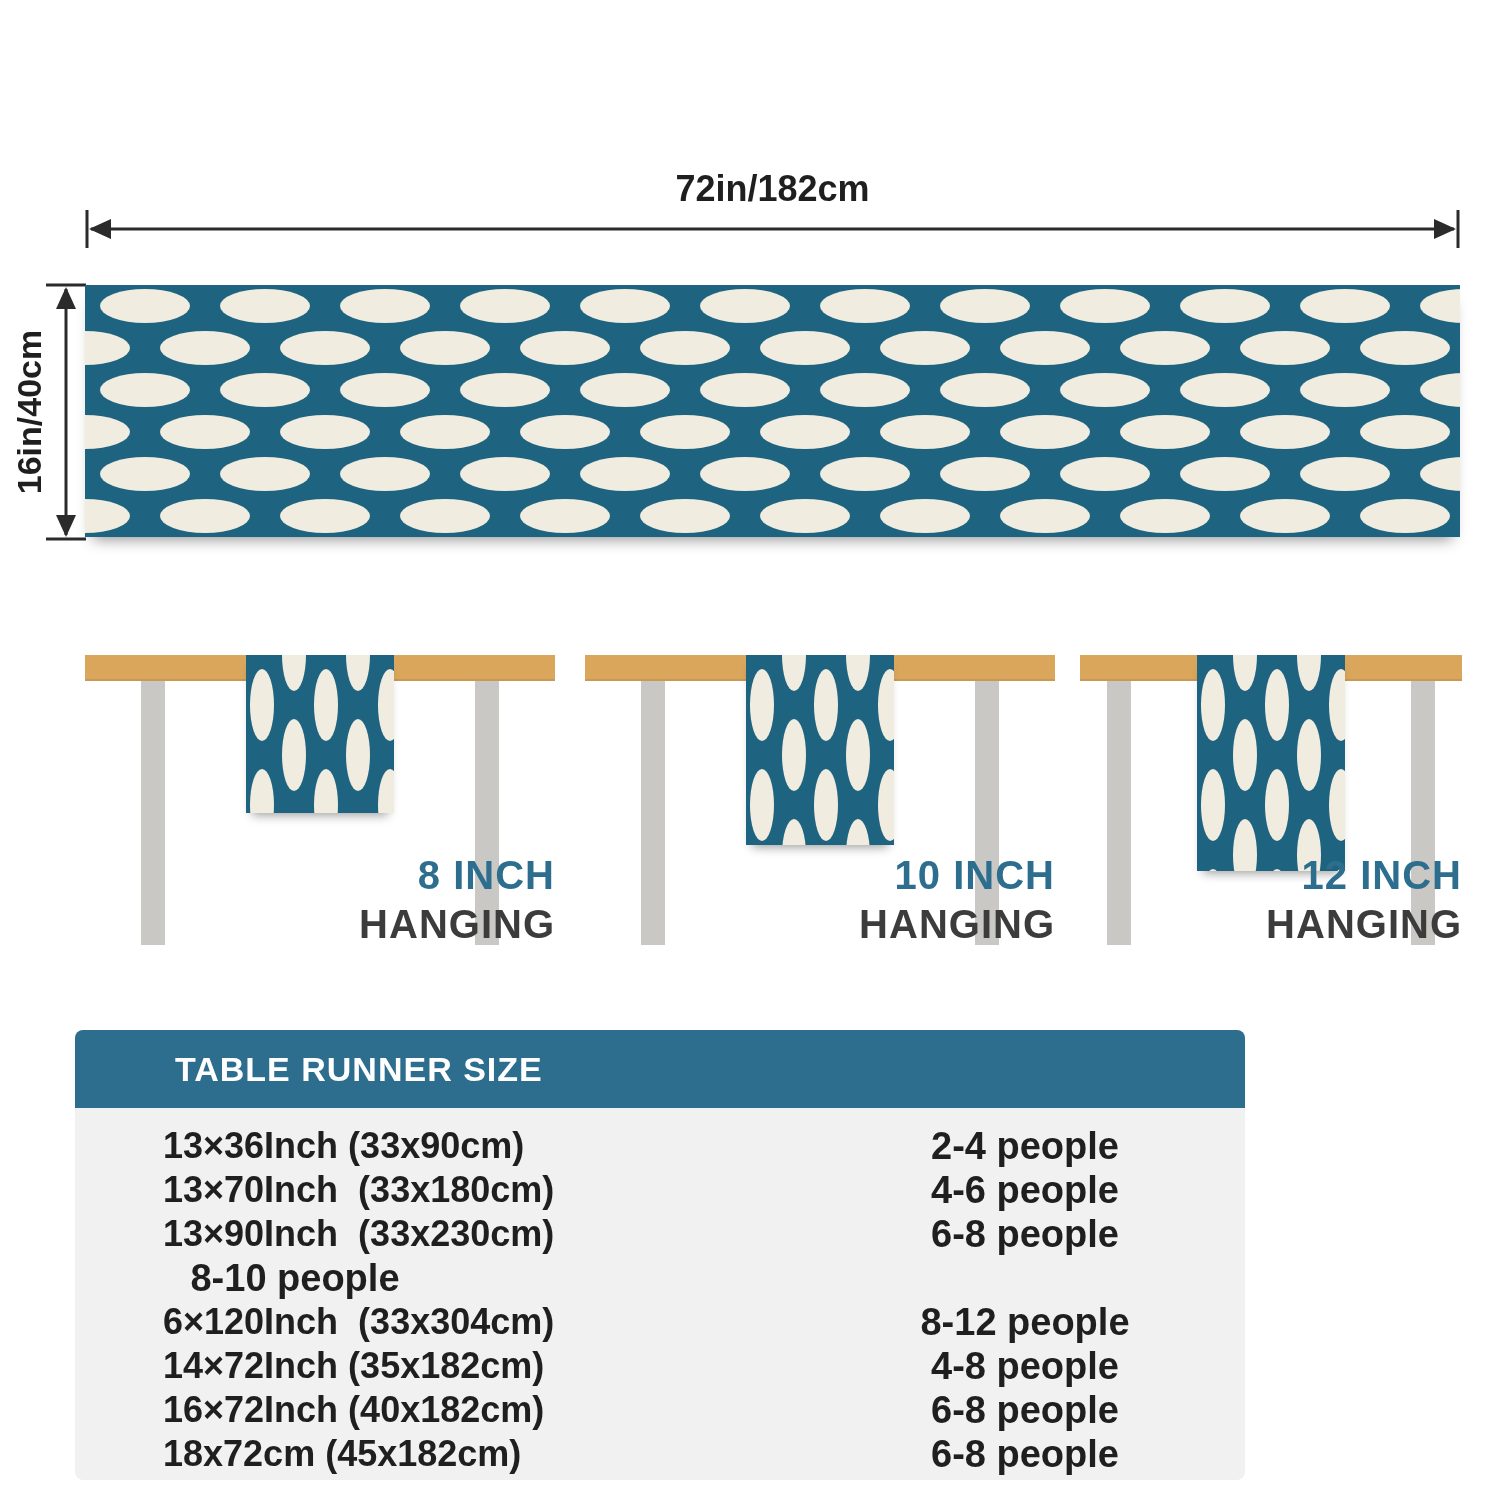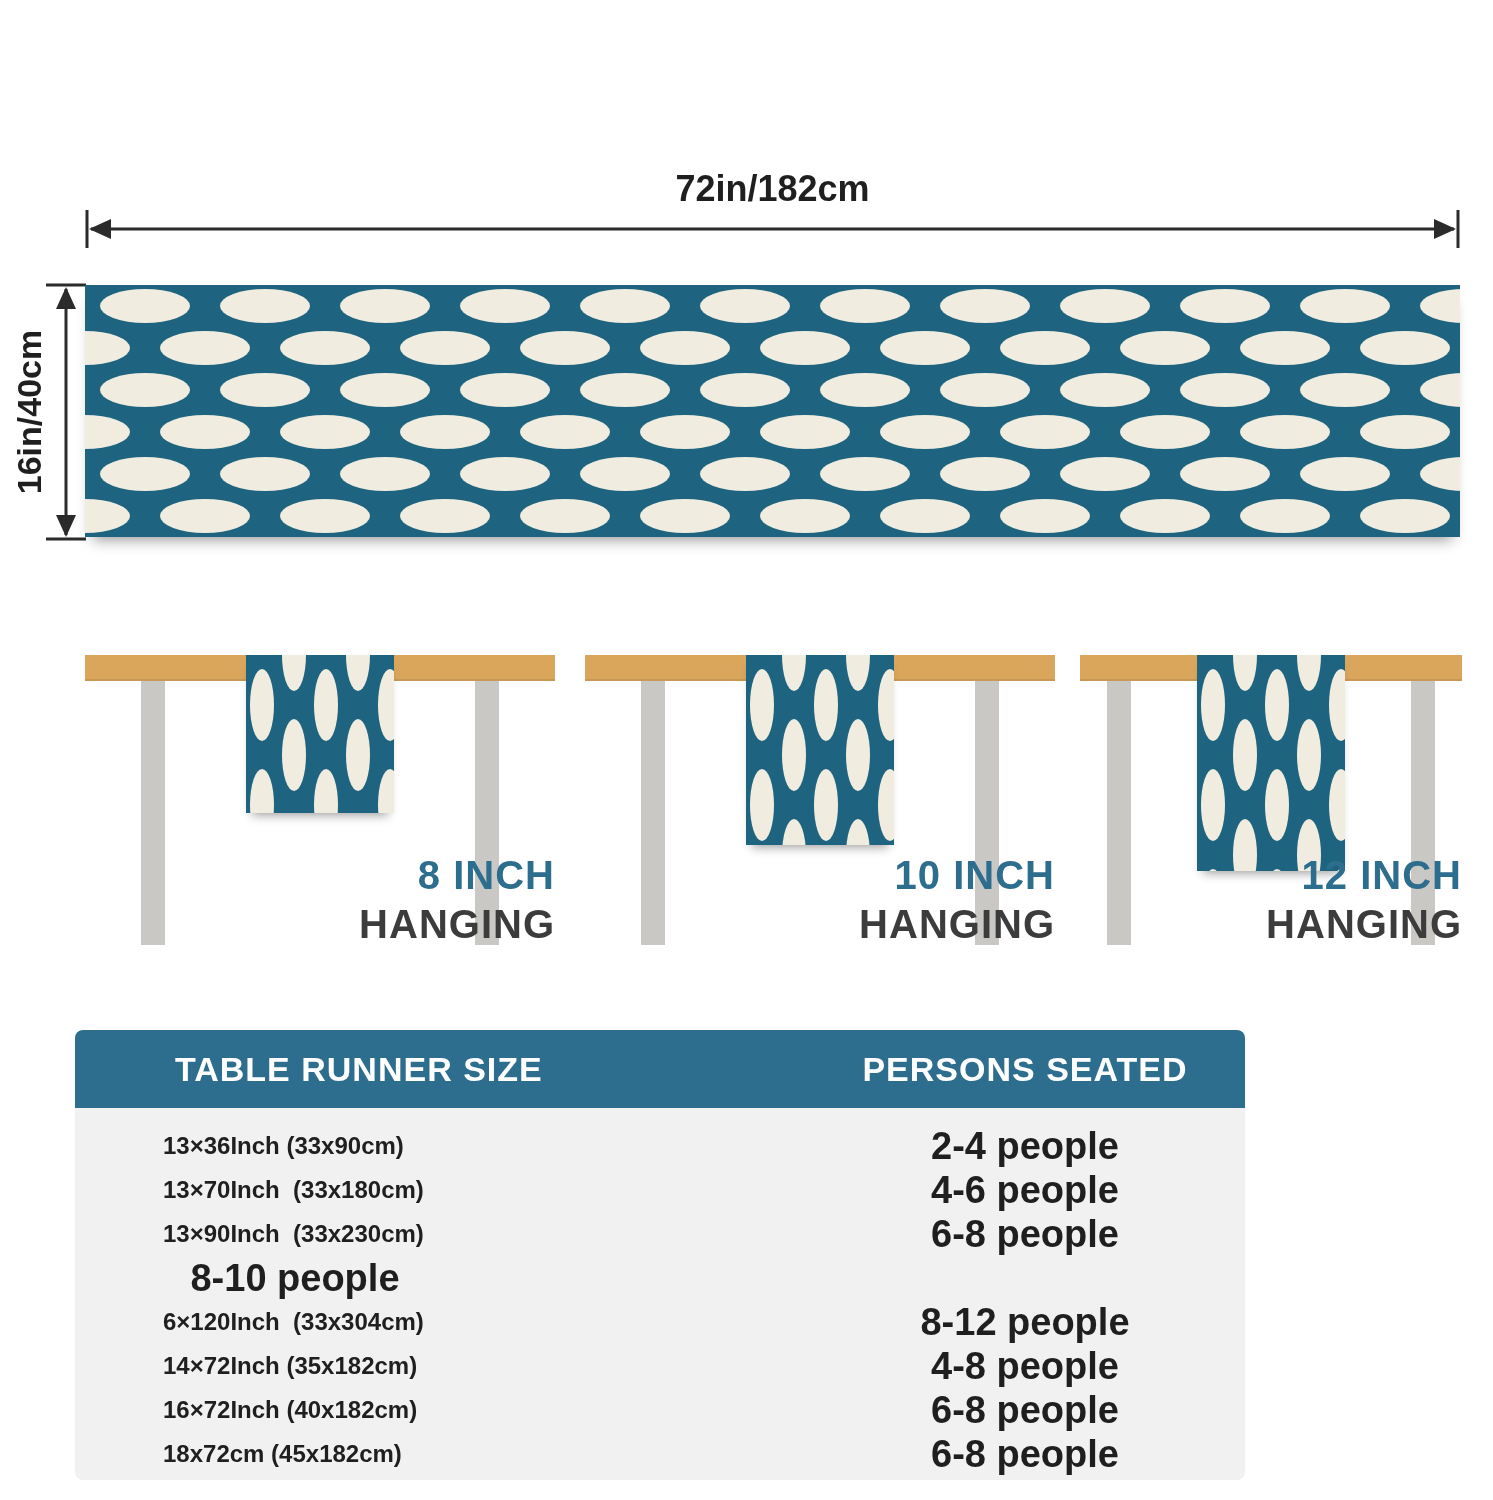--- a/index.html
+++ b/index.html
@@ -73,21 +73,21 @@
   }
   .thead{
     display:flex;align-items:center;height:78px;
     background:var(--accent-teal,#2d6e8e);color:#ffffff;
   }
   .th-size{flex:1;padding-left:100px;font-size:34px;font-weight:800;letter-spacing:1px;}
   .th-people{width:440px;text-align:center;font-size:34px;font-weight:800;letter-spacing:1px;}
   .tbody{padding-top:16px;}
   .tr{display:flex;align-items:center;height:44px;}
   .td-size{
-    flex:1;padding-left:88px;font-size:24px;font-weight:700;
+    flex:1;padding-left:88px;font-size:36px;font-weight:700;
     color:var(--text-dark,#1f1f1f);white-space:pre;
   }
   .td-people{width:440px;text-align:center;font-size:38px;font-weight:700;color:var(--text-dark,#1f1f1f);}
 </style>
 </head>
 <body>
 
 <div class="page">
 
   <svg width="0" height="0" style="position:absolute" aria-hidden="true">
@@ -165,21 +165,20 @@
     </svg>
     <div class="fig-label">
       <div class="fig-inches">12 INCH</div>
       <div class="fig-hanging">HANGING</div>
     </div>
   </div>
 
   <div class="size-table">
     <div class="thead">
       <div class="th-size">TABLE RUNNER SIZE</div>
-      <div class="th-people">PERSONS SEATED</div>
     </div>
     <div class="tbody">
       <div class="tr">
         <div class="td-size">13×36Inch (33x90cm)</div>
         <div class="td-people">2-4 people</div>
       </div>
       <div class="tr">
         <div class="td-size">13×70Inch  (33x180cm)</div>
         <div class="td-people">4-6 people</div>
       </div>

